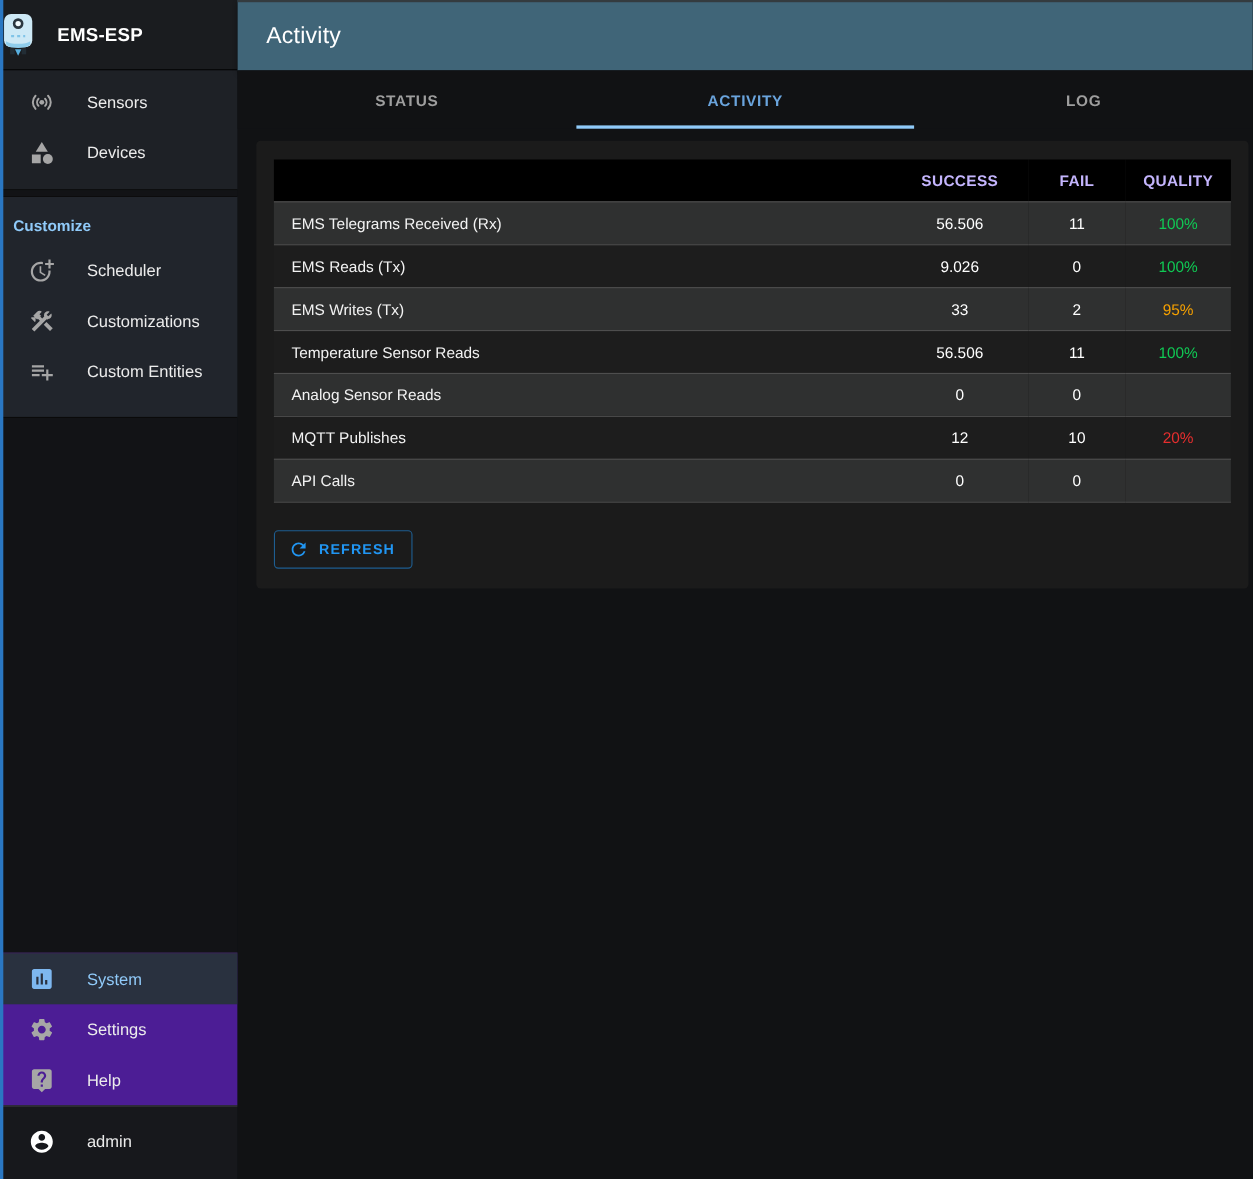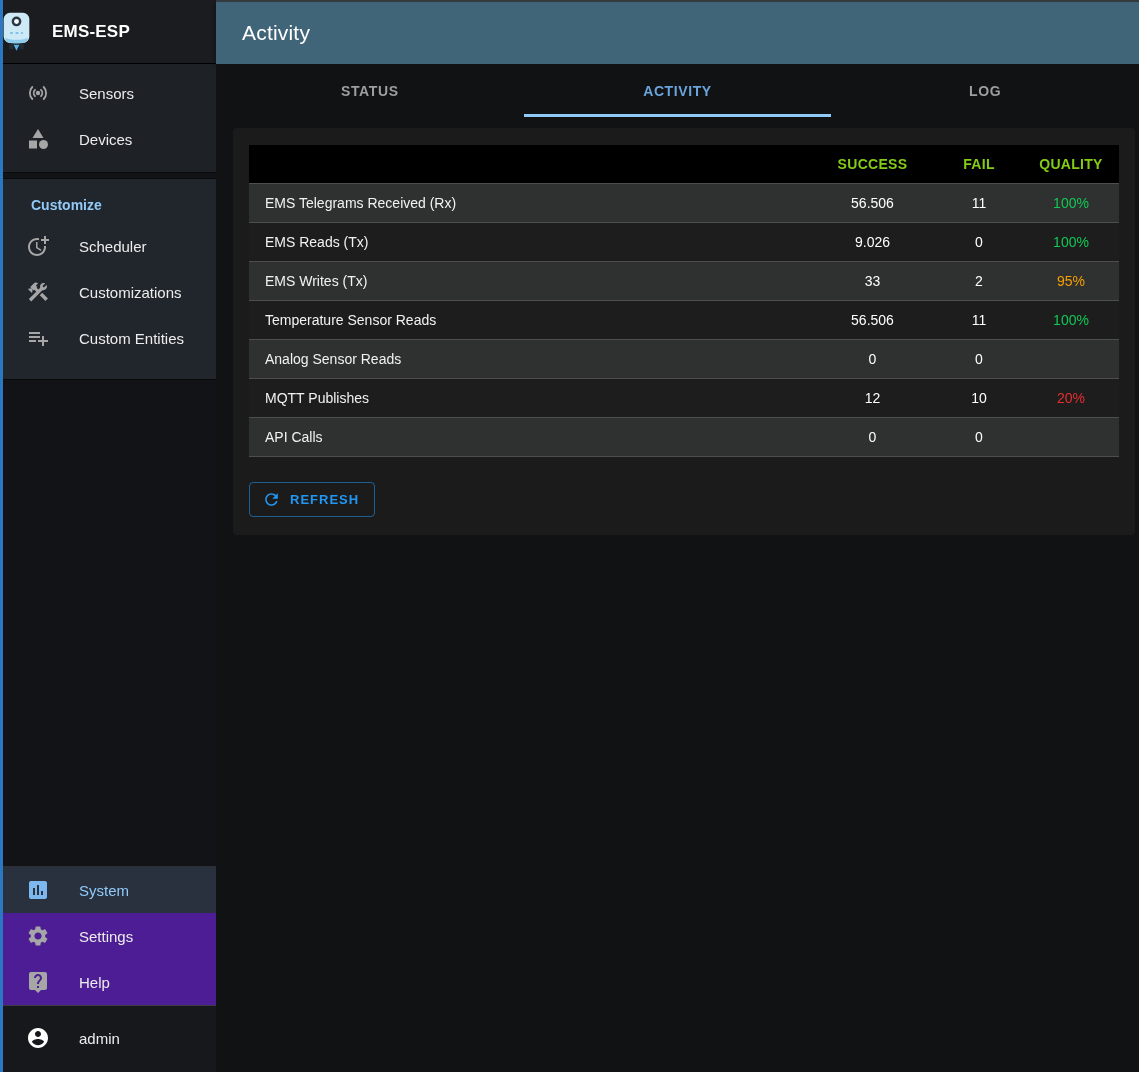--- a/index.html
+++ b/index.html
@@ -11,21 +11,21 @@
   .edge-strip { position:absolute; left:0; top:0; width:3px; height:100%; background:#2a77c2; z-index:50; }
 
   
   .sidebar { width:216px; min-width:216px; height:100%; background:#121316; display:flex; flex-direction:column; }
   .logo-row { height:64px; min-height:64px; display:flex; align-items:center; gap:19px; background:#1a1c1f; border-bottom:1px solid #000; }
   .logo-row .app-name { color:#fff; font-size:17px; font-weight:bold; letter-spacing:.2px; }
 
   .panel { background:#1e2126; }
   .top-panel { padding:6px 0 10px 0; border-bottom:1px solid #0a0a0a; }
   .customize-panel { margin-top:5px; background:#21252c; padding:10px 0 18px 0; border-top:1px solid #0a0a0a; border-bottom:1px solid #0a0a0a; }
-  .section-label { color:#90caf9; font-size:14px; font-weight:bold; margin:8px 0 10px 31px; }
+  .section-label { color:#90caf9; font-size:14px; font-weight:bold; margin:8px 0 10px 12px; }
 
   .side-item { height:46px; display:flex; align-items:center; padding-left:26px; cursor:pointer; }
   .side-item .ico { width:24px; height:24px; margin-right:29px; color:#a6a6a6; display:flex; align-items:center; justify-content:center; }
   .side-item .lbl { color:#ececec; font-size:15px; }
   .side-item.selected { background:#29313f; }
   .side-item.selected .lbl { color:#90caf9; }
 
   .side-spacer { flex:1; background:#121316; }
 
   .bottom-zone { background:#4c1d95; border-top:1px solid #2c2e32; }
@@ -42,21 +42,21 @@
 
   .tabbar { height:53px; min-height:53px; display:flex; background:#111214; }
   .tab { flex:1; display:flex; align-items:center; justify-content:center; color:#9e9e9e; font-size:14px; font-weight:bold; letter-spacing:.6px; cursor:pointer; border-bottom:3px solid transparent; padding-top:3px; }
   .tab.active { color:#6aa4dd; border-bottom-color:#90caf9; }
 
   .content { flex:1; padding:11px 17px; }
   .card { background:#1b1b1b; border-radius:4px; padding:17px 16px 18px 16px; width:902px; }
 
   table.activity { width:100%; border-collapse:collapse; table-layout:fixed; }
   table.activity th, table.activity td { font-size:14px; }
-  thead th { background:#000; height:38px; color:#84cc16; font-size:13px; font-weight:bold; letter-spacing:.3px; text-align:center; }
+  thead th { background:#000; height:38px; color:#c4b5fd; font-size:13px; font-weight:bold; letter-spacing:.3px; text-align:center; }
   thead th.name-col { text-align:left; }
   tbody td { height:39px; color:#fff; text-align:center; font-weight:500; border-top:1px solid #4e4e4e; }
   tbody td.name-cell { text-align:left; padding-left:16px; font-weight:400; color:#f2f2f2; }
   tbody tr:nth-child(odd)  td { background:#2f3030; }
   tbody tr:nth-child(even) td { background:#1d1d1d; }
   tbody tr:last-child td { border-bottom:1px solid #4e4e4e; }
   col.name-col { width:auto; }
   col.success-col { width:125px; }
   col.fail-col { width:88px; }
   col.quality-col { width:96px; }

